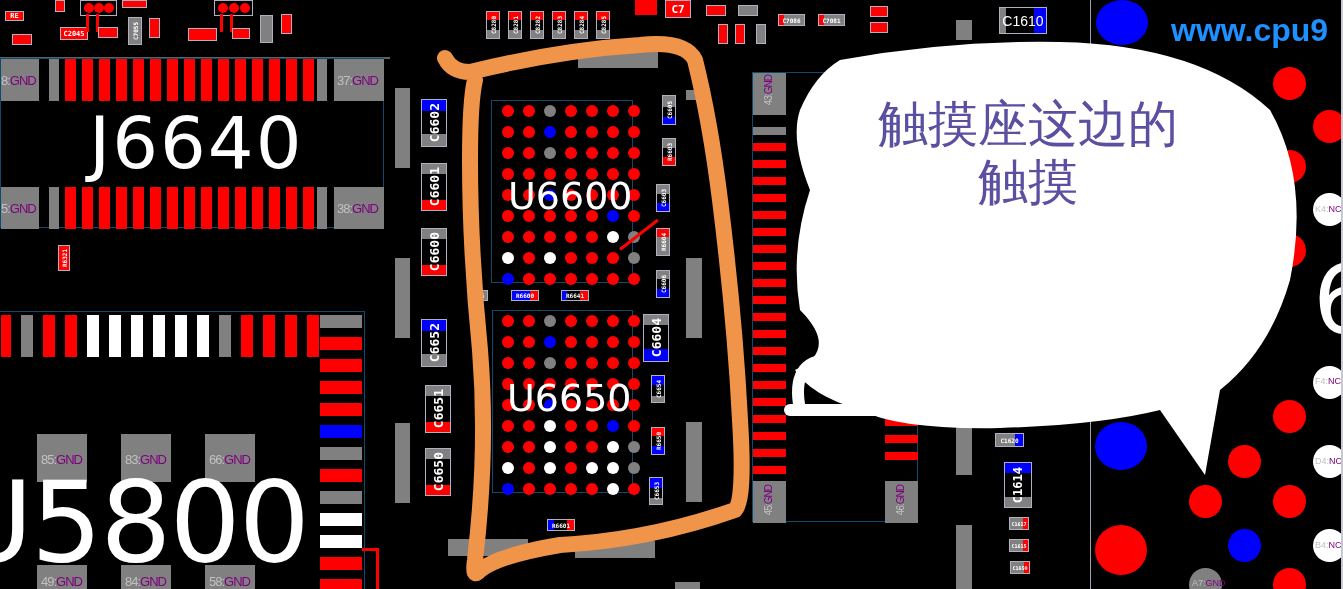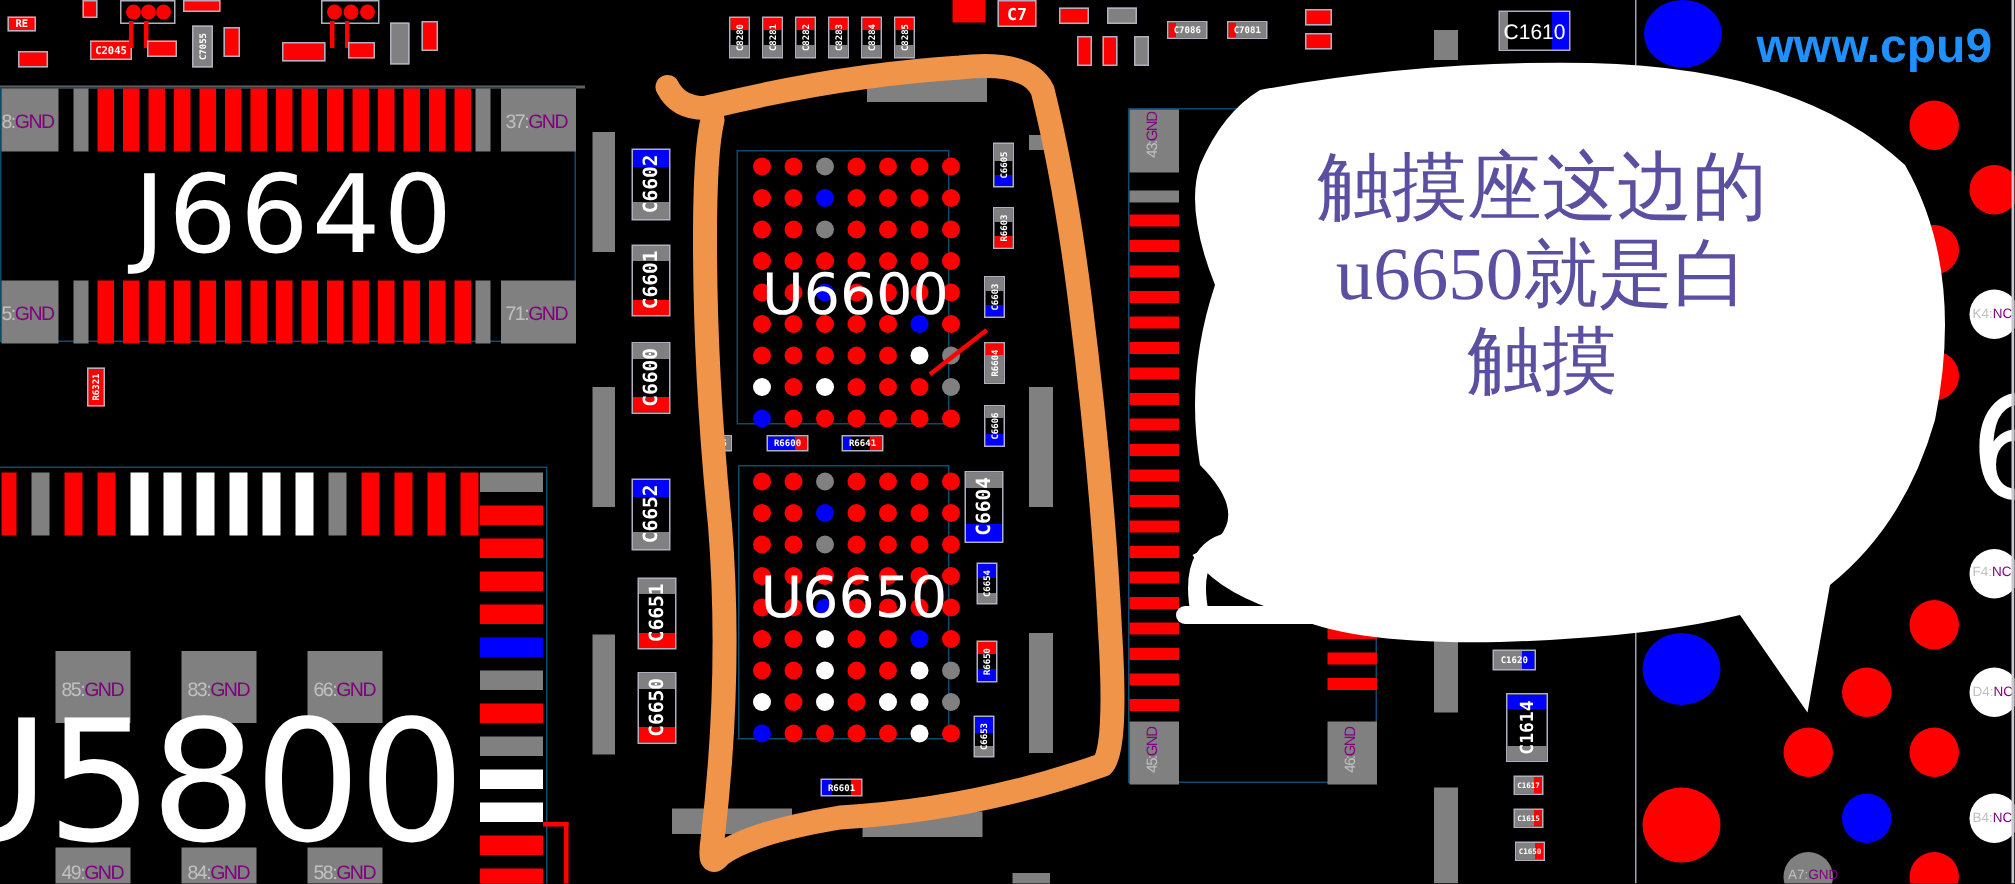--- a/index.html
+++ b/index.html
@@ -61,21 +61,21 @@
   <div class="abs gnd-label" style="left:0;top:14px;"><span>8</span>:<span class="net">GND</span></div>
   <div class="abs pad-g" style="left:0;top:128px;width:38px;height:42px;"></div>
   <div class="abs gnd-label" style="left:0;top:142px;"><span>5</span>:<span class="net">GND</span></div>
   <div class="abs pad-g" style="left:48px;top:0;width:10px;height:42px;"></div>
   <div class="abs pad-g" style="left:48px;top:128px;width:10px;height:42px;"></div>
   <div class="abs pad-g" style="left:316px;top:0;width:10px;height:42px;"></div>
   <div class="abs pad-g" style="left:316px;top:128px;width:10px;height:42px;"></div>
   <div class="abs pad-g" style="left:333px;top:0;width:50px;height:42px;"></div>
   <div class="abs gnd-label" style="left:336px;top:14px;"><span>37</span>:<span class="net">GND</span></div>
   <div class="abs pad-g" style="left:333px;top:128px;width:50px;height:42px;"></div>
-  <div class="abs gnd-label" style="left:336px;top:142px;"><span>71</span>:<span class="net">GND</span></div>
+  <div class="abs gnd-label" style="left:336px;top:142px;"><span>38</span>:<span class="net">GND</span></div>
   <div class="abs" id="j-top-pins" style="left:64px;top:0;width:250px;height:42px;display:flex;gap:6px;">
     <div class="pad-r" style="width:11px;"></div>
       <div class="pad-r" style="width:11px;"></div>
       <div class="pad-r" style="width:11px;"></div>
       <div class="pad-r" style="width:11px;"></div>
       <div class="pad-r" style="width:11px;"></div>
       <div class="pad-r" style="width:11px;"></div>
       <div class="pad-r" style="width:11px;"></div>
       <div class="pad-r" style="width:11px;"></div>
       <div class="pad-r" style="width:11px;"></div>
@@ -505,15 +505,14 @@
   <path d="M445 58 Q452 72 470 72 Q560 50 640 45 Q685 40 695 60 Q710 120 720 200 Q735 320 740 420 Q745 500 735 510 Q650 540 560 545 Q500 555 480 570 Q472 580 475 560 Q488 450 480 350 Q470 250 470 160 Q470 100 475 80" fill="none" stroke="#f0944a" stroke-width="16" stroke-linecap="round" stroke-linejoin="round"></path>
 </svg>
 
 <svg class="abs" style="left:0;top:0;" width="1343" height="589" viewBox="0 0 1343 589">
   <path d="M840 60 Q950 40 1060 42 Q1200 45 1270 110 Q1310 180 1290 280 Q1270 350 1220 390 L1205 475 L1160 410 Q1100 425 1000 428 Q900 430 860 410 Q810 395 795 370 Q840 350 800 310 Q790 250 810 190 Q790 140 800 110 Q815 75 840 60 Z" fill="#ffffff"></path>
   <path d="M800 410 Q790 360 830 360 Q870 370 850 410" fill="none" stroke="#ffffff" stroke-width="12" stroke-linecap="round"></path>
   <path d="M790 410 L880 410" stroke="#ffffff" stroke-width="12" stroke-linecap="round"></path>
 </svg>
 <div class="abs" style="left:838px;top:95px;width:380px;text-align:center;color:#5a4fa0;font-family:Liberation Serif, serif;font-size:50px;line-height:58px;">
   <div>触摸座这边的</div>
-  <div>u6650就是白</div>
   <div>触摸</div>
 </div>
 
 </body></html>

